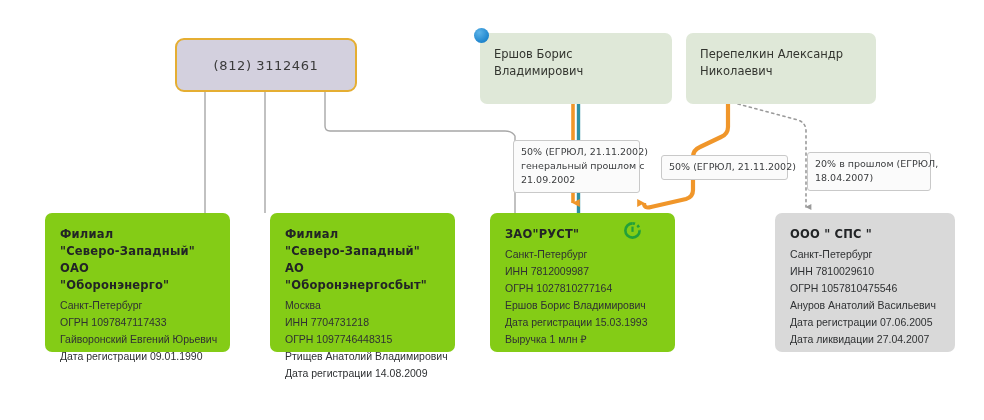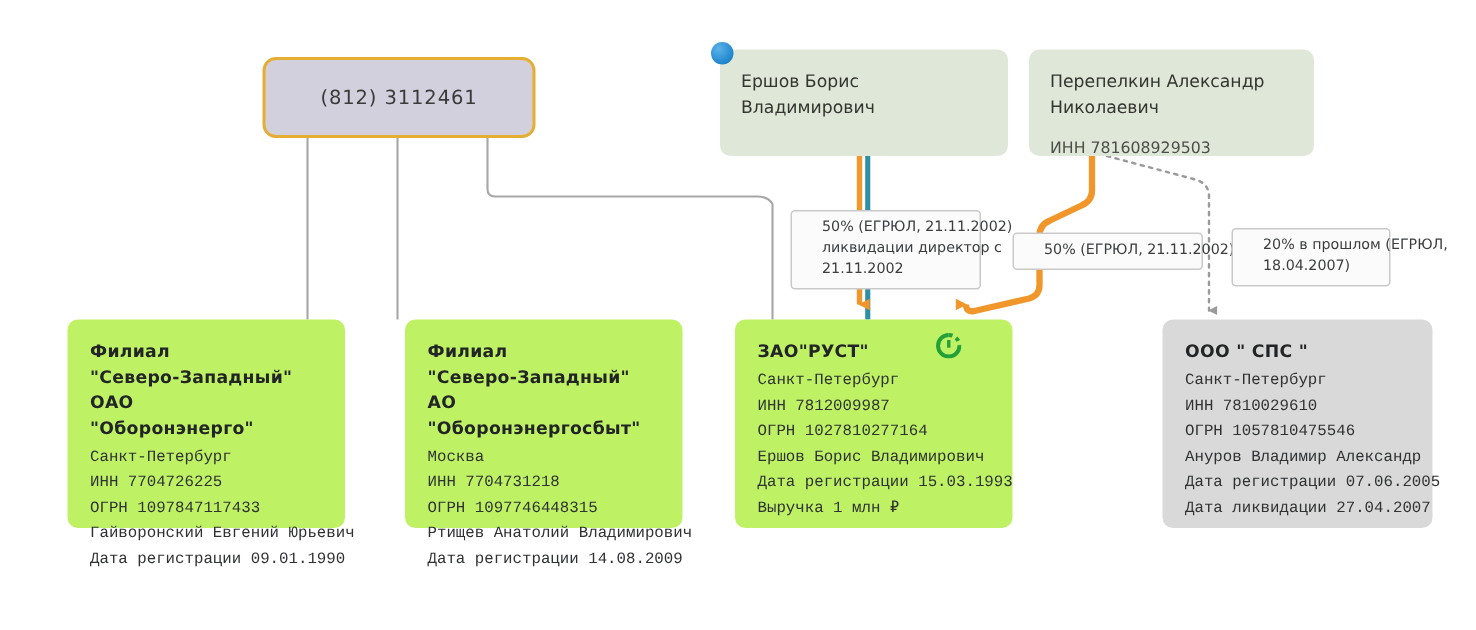--- a/index.html
+++ b/index.html
@@ -64,35 +64,35 @@
     margin-top: 13px;
     font-size: 10.5px;
     color: #4c4e48;
     font-family: "DejaVu Sans", sans-serif;
   }
 
   
   .node-company {
     padding: 13px 14px 10px 15px;
   }
-  .node-company.blue { background: #bef264; }
+  .node-company.blue { background: #84cc16; }
   .node-company.grey { background: #d9d9d9; }
   .co-title {
     font-size: 11.5px;
     font-weight: bold;
     color: #222426;
     line-height: 17px;
     letter-spacing: 0.2px;
     font-family: "DejaVu Sans", sans-serif;
   }
   .co-line {
     font-size: 10.5px;
     color: #2f3133;
     line-height: 17px;
-    font-family: Liberation Mono, monospace;
+    font-family: Liberation Sans, sans-serif;
     white-space: nowrap;
   }
   .co-line.first { margin-top: 3px; }
 
   
   .blue-dot {
     position: absolute;
     width: 15px;
     height: 15px;
     border-radius: 50%;
@@ -105,27 +105,26 @@
     height: 17px;
   }
 
   
   .edge-label {
     position: absolute;
     box-sizing: border-box;
     background: #fbfbfb;
     border: 1px solid #c9c9c9;
     border-radius: 3px;
-    padding: 4px 6px 5px 20px;
+    padding: 4px 6px 5px 7px;
     font-size: 9.5px;
     line-height: 14px;
     color: #3b3d3f;
     font-family: "DejaVu Sans", sans-serif;
     white-space: nowrap;
-    margin-left: 14px;
   }
 </style>
 </head>
 <body>
 
 <div id="canvas">
 
   <svg id="edges" viewBox="0 0 984 420">
     <defs>
       <marker id="arrow-orange" markerWidth="9" markerHeight="9" refX="4.2" refY="7.4" orient="auto" markerUnits="userSpaceOnUse">
@@ -156,29 +155,27 @@
     <span class="phone-label">(812) 3112461</span>
   </div>
 
   <div class="node node-person" style="left:480px; top:33px; width:192px; height:71px;">
     <div class="person-name">Ершов  Борис  Владимирович</div>
   </div>
   <div class="blue-dot" style="left:474px; top:28px;"></div>
 
   <div class="node node-person" style="left:686px; top:33px; width:190px; height:71px;">
     <div class="person-name">Перепелкин Александр Николаевич</div>
-    <div class="person-inn">ИНН 781608929503</div>
   </div>
 
   <div class="node node-company blue" style="left:45px; top:213px; width:185px; height:139px;">
     <div class="co-title">Филиал</div>
     <div class="co-title">"Северо-Западный"  ОАО</div>
     <div class="co-title">"Оборонэнерго"</div>
     <div class="co-line first">Санкт-Петербург</div>
-    <div class="co-line">ИНН 7704726225</div>
     <div class="co-line">ОГРН 1097847117433</div>
     <div class="co-line">Гайворонский Евгений Юрьевич</div>
     <div class="co-line">Дата регистрации 09.01.1990</div>
   </div>
 
   <div class="node node-company blue" style="left:270px; top:213px; width:185px; height:139px;">
     <div class="co-title">Филиал</div>
     <div class="co-title">"Северо-Западный"  АО</div>
     <div class="co-title">"Оборонэнергосбыт"</div>
     <div class="co-line first">Москва</div>
@@ -201,33 +198,33 @@
     <path d="M10 1.6 A8.4 8.4 0 1 0 18.4 10" fill="none" stroke="#22a03a" stroke-width="3.1"></path>
     <path d="M10 1.6 A8.4 8.4 0 0 1 18.4 10" fill="none" stroke="#22a03a" stroke-width="3.1" stroke-dasharray="3 3.2"></path>
     <path d="M10 5.4 L10 11.6" stroke="#22a03a" stroke-width="2.6"></path>
   </svg>
 
   <div class="node node-company grey" style="left:775px; top:213px; width:180px; height:139px;">
     <div class="co-title">ООО "  СПС "</div>
     <div class="co-line first">Санкт-Петербург</div>
     <div class="co-line">ИНН 7810029610</div>
     <div class="co-line">ОГРН 1057810475546</div>
-    <div class="co-line">Ануров Владимир Александр</div>
+    <div class="co-line">Ануров Анатолий Васильевич</div>
     <div class="co-line">Дата регистрации 07.06.2005</div>
     <div class="co-line">Дата ликвидации 27.04.2007</div>
   </div>
 
   <div class="edge-label" style="left:513px; top:140px; width:127px;">
     <div>50% (ЕГРЮЛ, 21.11.2002)</div>
-    <div>ликвидации директор с</div>
-    <div>21.11.2002</div>
+    <div>генеральный прошлом с</div>
+    <div>21.09.2002</div>
   </div>
 
   <div class="edge-label" style="left:661px; top:155px; width:127px;">
     <div>50% (ЕГРЮЛ, 21.11.2002)</div>
   </div>
 
-  <div class="edge-label" style="left:807px; top:152px; width:106px;">
+  <div class="edge-label" style="left:807px; top:152px; width:124px;">
     <div>20% в прошлом (ЕГРЮЛ,</div>
     <div>18.04.2007)</div>
   </div>
 
 </div>
 
 </body></html>

